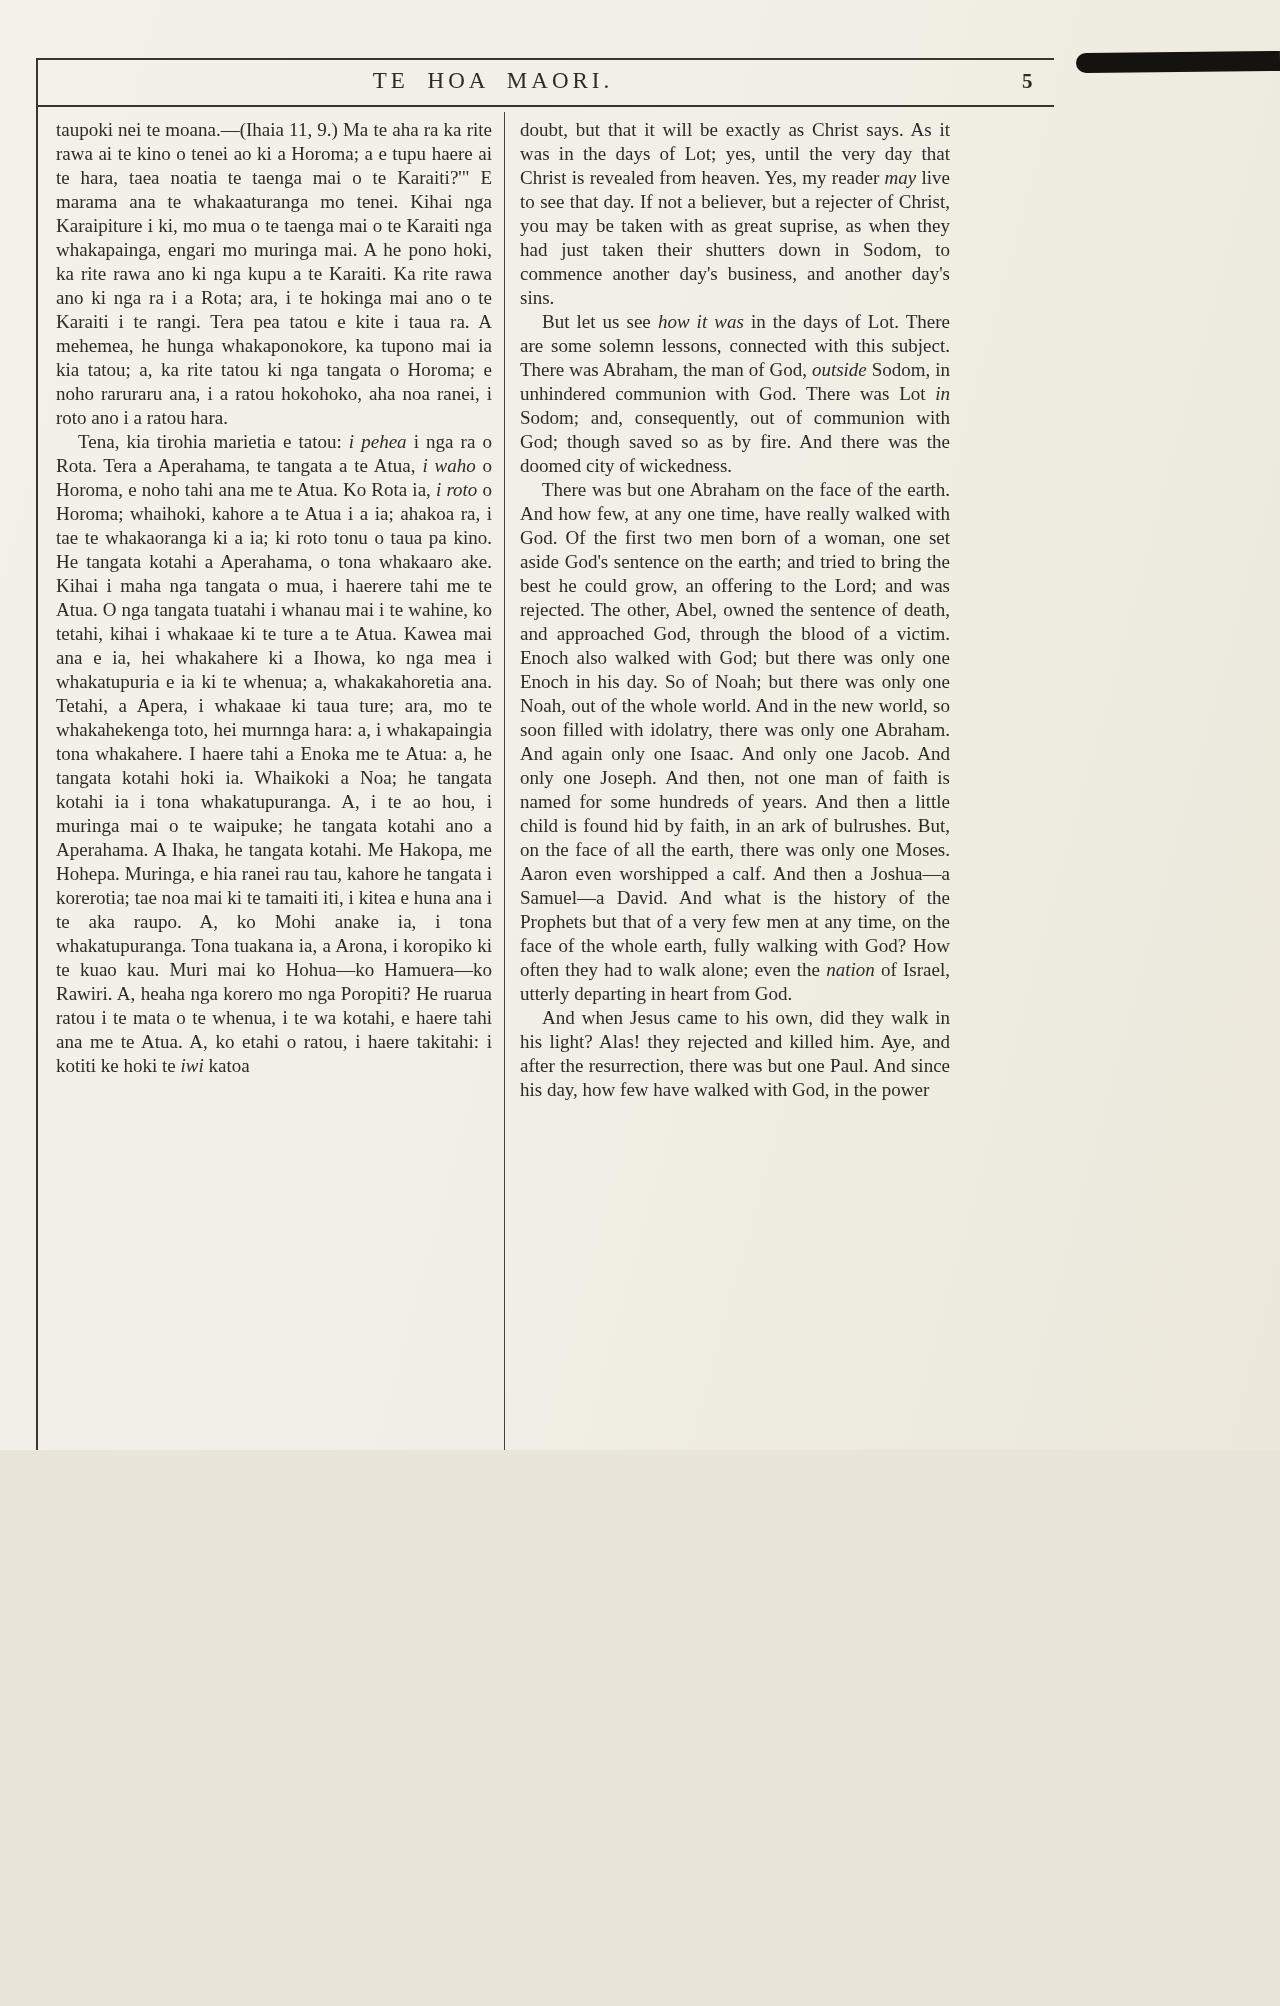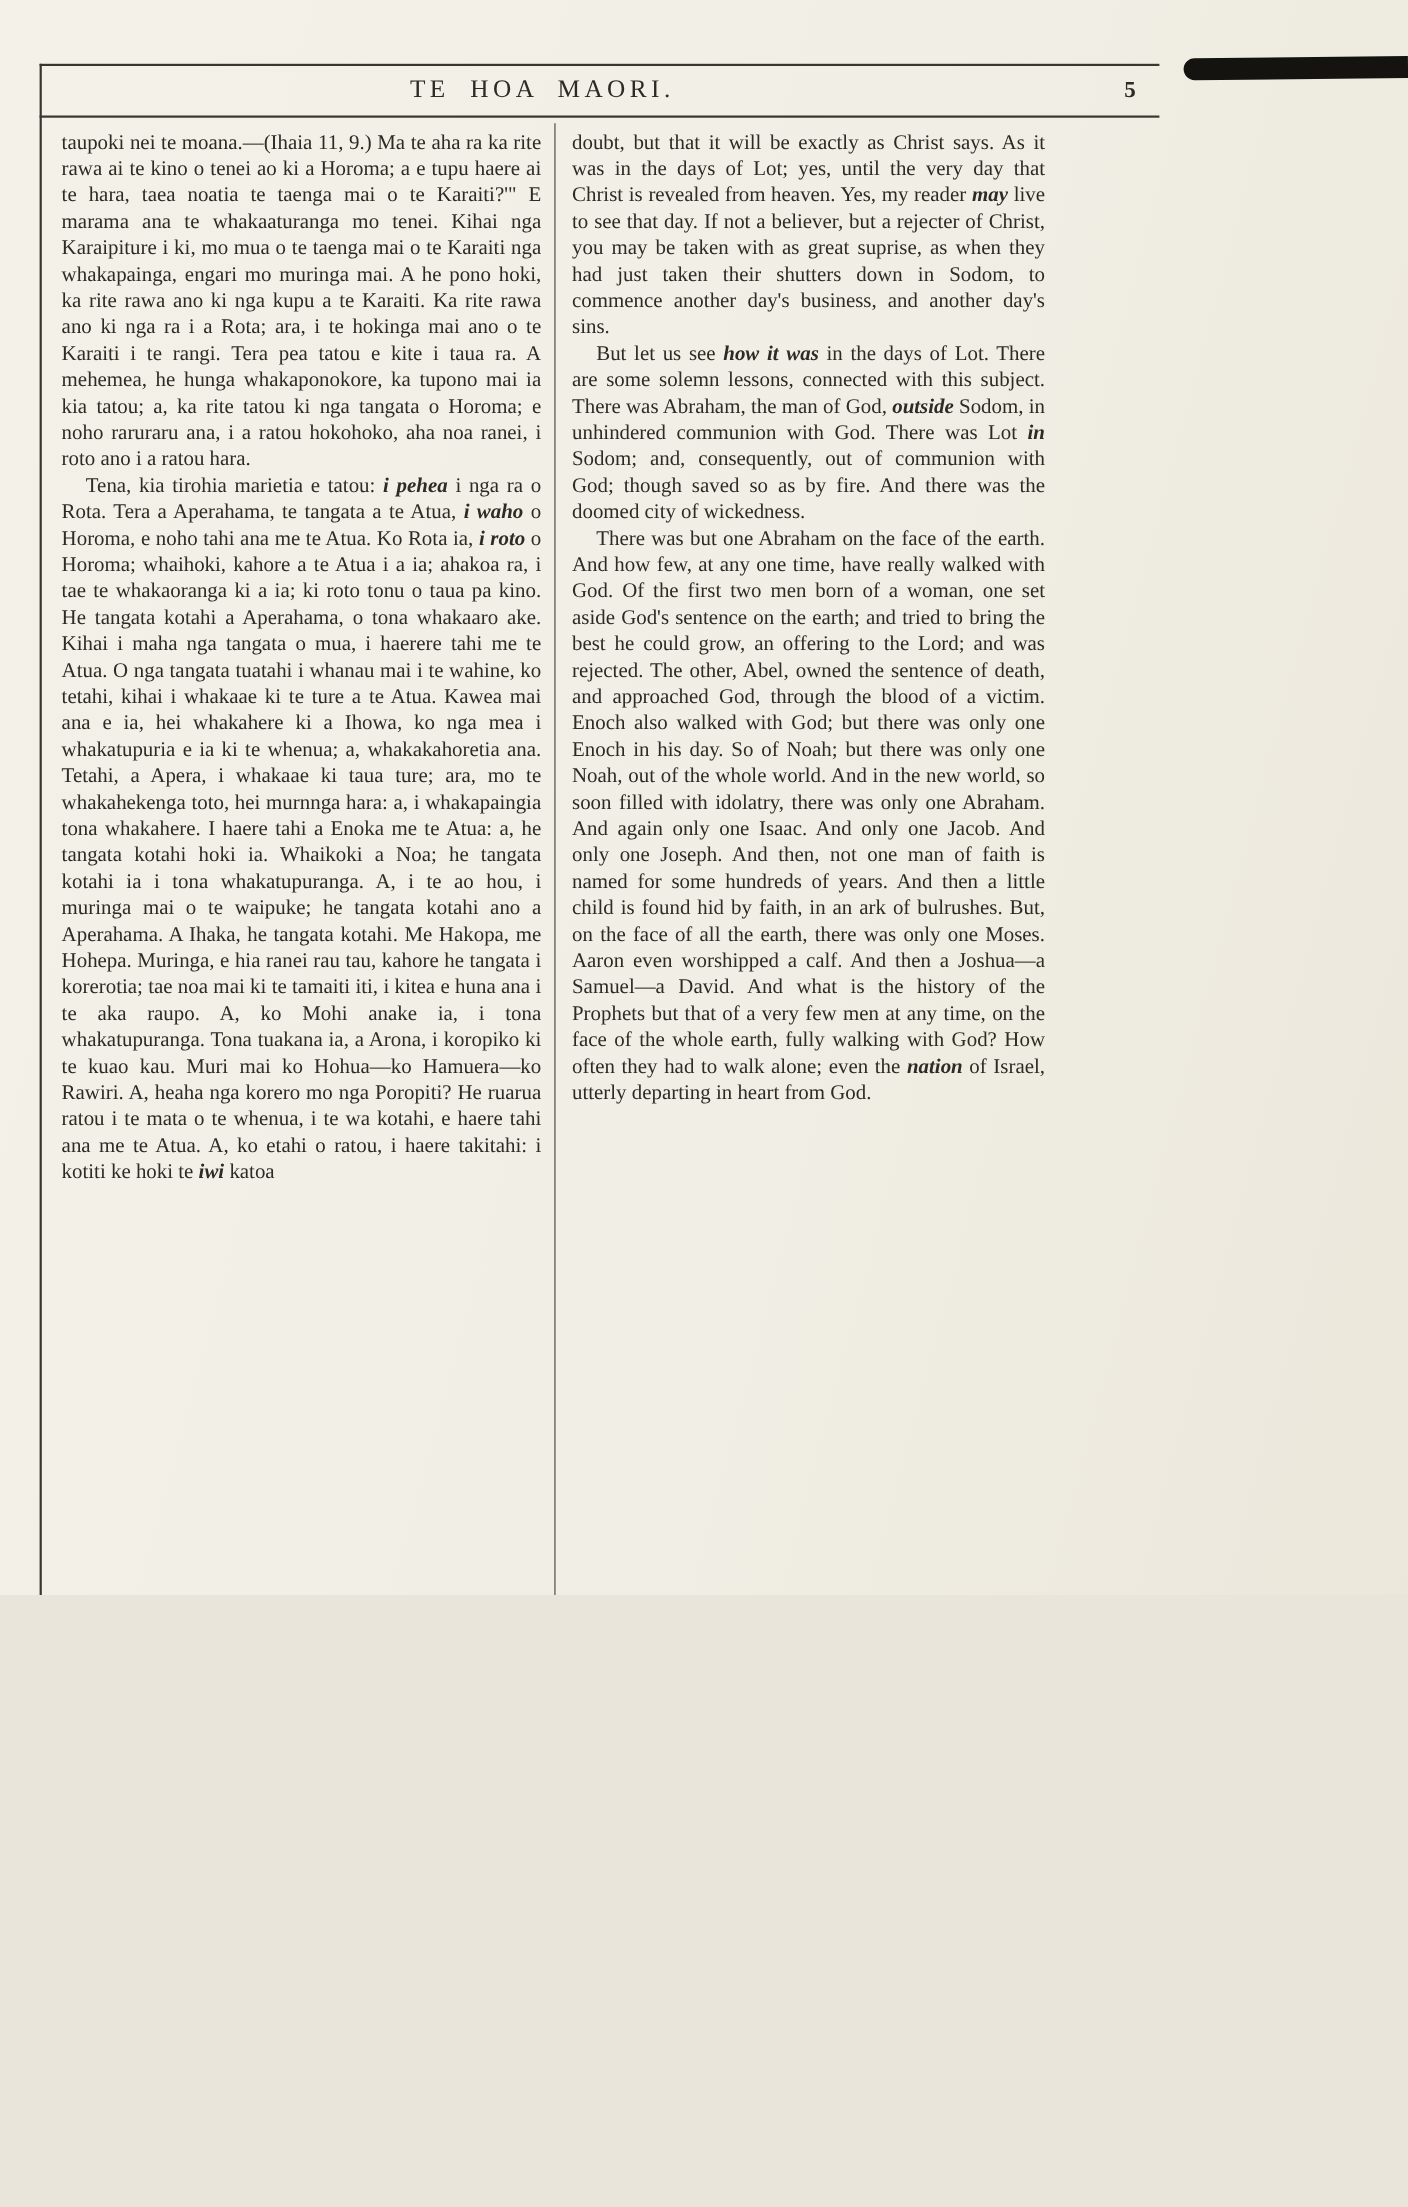--- a/index.html
+++ b/index.html
@@ -35,21 +35,21 @@
     font-size: 21px; font-weight: bold; color: #2e2a24;
   }
   .col { position: absolute; top: 118px; }
   .col-left  { left: 56px;  width: 436px; }
   .col-right { left: 520px; width: 430px; }
   .para {
     margin: 0; font-size: 19px; line-height: 24px;
     text-align: justify; color: #2e2a24;
   }
   .para.indent { text-indent: 22px; }
-  .it { font-style: italic; font-weight: bold; }
+  .it { font-style: italic; }
   .catch-mark {
     position: absolute; left: 36px; top: 1473px;
     width: 88px; height: 2px; background: #4a463e;
   }
   .artifact {
     position: absolute; left: 1076px; top: 52px;
     width: 204px; height: 20px; background: #15130f;
     border-radius: 10px 0 0 10px; transform: rotate(-0.6deg);
   }
   .speck {
@@ -75,19 +75,20 @@
   <div class="vline divider"></div>
 
   <div class="col col-left">
       <p class="para"><span>taupoki nei te moana.—(Ihaia 11, 9.) Ma te aha ra ka rite rawa ai te kino o tenei ao ki a Horoma; a e tupu haere ai te hara, taea noatia te taenga mai o te Karaiti?'" E marama ana te whakaaturanga mo tenei. Kihai nga Karaipiture i ki, mo mua o te taenga mai o te Karaiti nga whakapainga, engari mo muringa mai. A he pono hoki, ka rite rawa ano ki nga kupu a te Karaiti. Ka rite rawa ano ki nga ra i a Rota; ara, i te hokinga mai ano o te Karaiti i te rangi. Tera pea tatou e kite i taua ra. A mehemea, he hunga whakaponokore, ka tupono mai ia kia tatou; a, ka rite tatou ki nga tangata o Horoma; e noho raruraru ana, i a ratou hokohoko, aha noa ranei, i roto ano i a ratou hara.</span></p>
       <p class="para indent"><span>Tena, kia tirohia marietia e tatou: </span><span class="it">i pehea</span><span> i nga ra o Rota. Tera a Aperahama, te tangata a te Atua, </span><span class="it">i waho</span><span> o Horoma, e noho tahi ana me te Atua. Ko Rota ia, </span><span class="it">i roto</span><span> o Horoma; whaihoki, kahore a te Atua i a ia; ahakoa ra, i tae te whakaoranga ki a ia; ki roto tonu o taua pa kino. He tangata kotahi a Aperahama, o tona whakaaro ake. Kihai i maha nga tangata o mua, i haerere tahi me te Atua. O nga tangata tuatahi i whanau mai i te wahine, ko tetahi, kihai i whakaae ki te ture a te Atua. Kawea mai ana e ia, hei whakahere ki a Ihowa, ko nga mea i whakatupuria e ia ki te whenua; a, whakakahoretia ana. Tetahi, a Apera, i whakaae ki taua ture; ara, mo te whakahekenga toto, hei murnnga hara: a, i whakapaingia tona whakahere. I haere tahi a Enoka me te Atua: a, he tangata kotahi hoki ia. Whaikoki a Noa; he tangata kotahi ia i tona whakatupuranga. A, i te ao hou, i muringa mai o te waipuke; he tangata kotahi ano a Aperahama. A Ihaka, he tangata kotahi. Me Hakopa, me Hohepa. Muringa, e hia ranei rau tau, kahore he tangata i korerotia; tae noa mai ki te tamaiti iti, i kitea e huna ana i te aka raupo. A, ko Mohi anake ia, i tona whakatupuranga. Tona tuakana ia, a Arona, i koropiko ki te kuao kau. Muri mai ko Hohua—ko Hamuera—ko Rawiri. A, heaha nga korero mo nga Poropiti? He ruarua ratou i te mata o te whenua, i te wa kotahi, e haere tahi ana me te Atua. A, ko etahi o ratou, i haere takitahi: i kotiti ke hoki te </span><span class="it">iwi</span><span> katoa</span></p>
     </div>
   <div class="col col-right">
       <p class="para"><span>doubt, but that it will be exactly as Christ says. As it was in the days of Lot; yes, until the very day that Christ is revealed from heaven. Yes, my reader </span><span class="it">may</span><span> live to see that day. If not a believer, but a rejecter of Christ, you may be taken with as great suprise, as when they had just taken their shutters down in Sodom, to commence another day's business, and another day's sins.</span></p>
       <p class="para indent"><span>But let us see </span><span class="it">how it was</span><span> in the days of Lot. There are some solemn lessons, connected with this subject. There was Abraham, the man of God, </span><span class="it">outside</span><span> Sodom, in unhindered communion with God. There was Lot </span><span class="it">in</span><span> Sodom; and, consequently, out of communion with God; though saved so as by fire. And there was the doomed city of wickedness.</span></p>
       <p class="para indent"><span>There was but one Abraham on the face of the earth. And how few, at any one time, have really walked with God. Of the first two men born of a woman, one set aside God's sentence on the earth; and tried to bring the best he could grow, an offering to the Lord; and was rejected. The other, Abel, owned the sentence of death, and approached God, through the blood of a victim. Enoch also walked with God; but there was only one Enoch in his day. So of Noah; but there was only one Noah, out of the whole world. And in the new world, so soon filled with idolatry, there was only one Abraham. And again only one Isaac. And only one Jacob. And only one Joseph. And then, not one man of faith is named for some hundreds of years. And then a little child is found hid by faith, in an ark of bulrushes. But, on the face of all the earth, there was only one Moses. Aaron even worshipped a calf. And then a Joshua—a Samuel—a David. And what is the history of the Prophets but that of a very few men at any time, on the face of the whole earth, fully walking with God? How often they had to walk alone; even the </span><span class="it">nation</span><span> of Israel, utterly departing in heart from God.</span></p>
+      <p class="para indent"><span>And when Jesus came to his own, did they walk in his light? Alas! they rejected and killed him. Aye, and after the resurrection, there was but one Paul. And since his day, how few have walked with God, in the power</span></p>
     </div>
 
   <div class="catch-mark"></div>
   <div class="artifact"></div>
   <div class="speck"></div>
 
 </div>
 
 </body></html>

